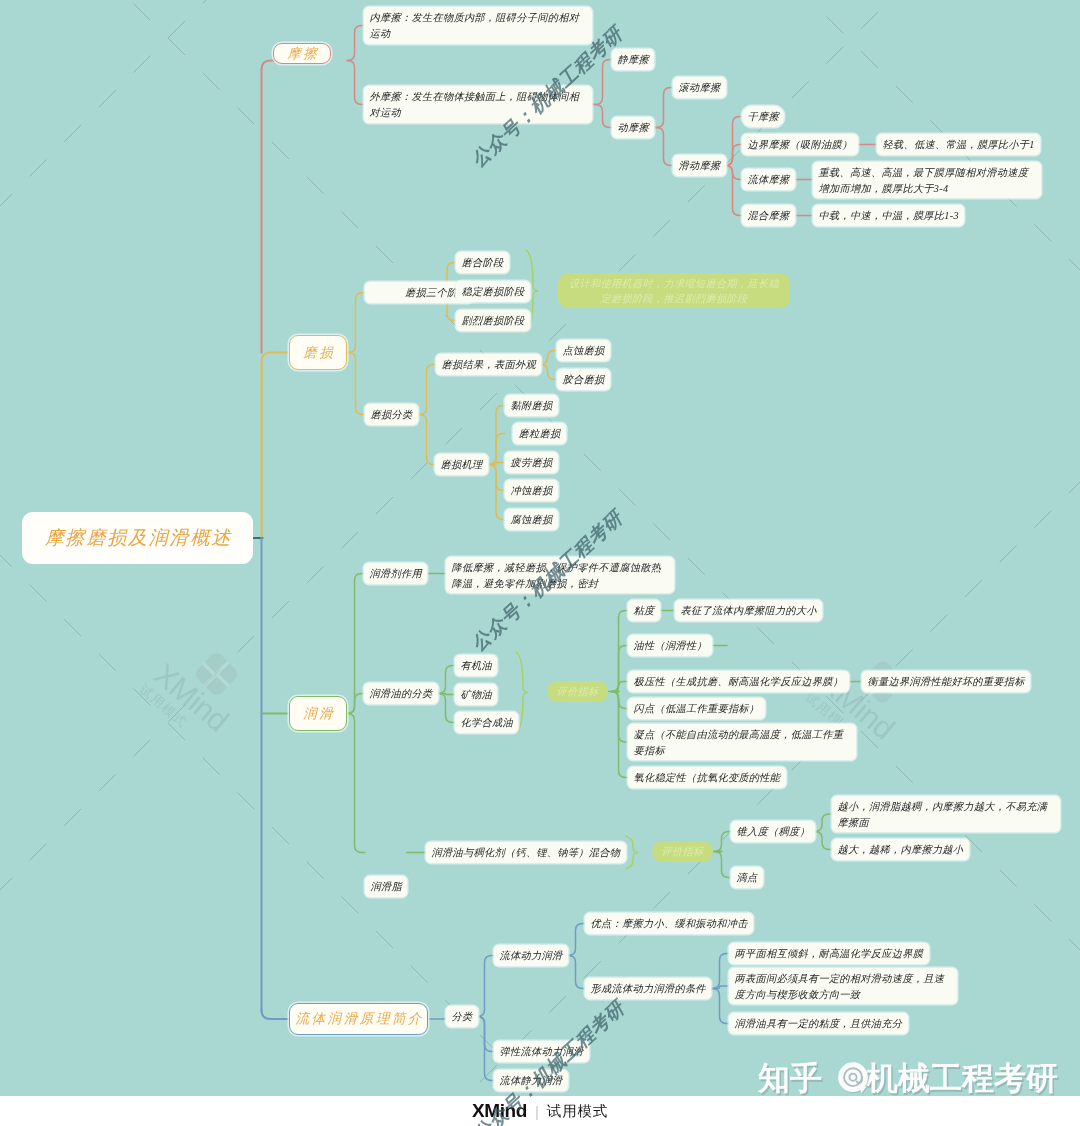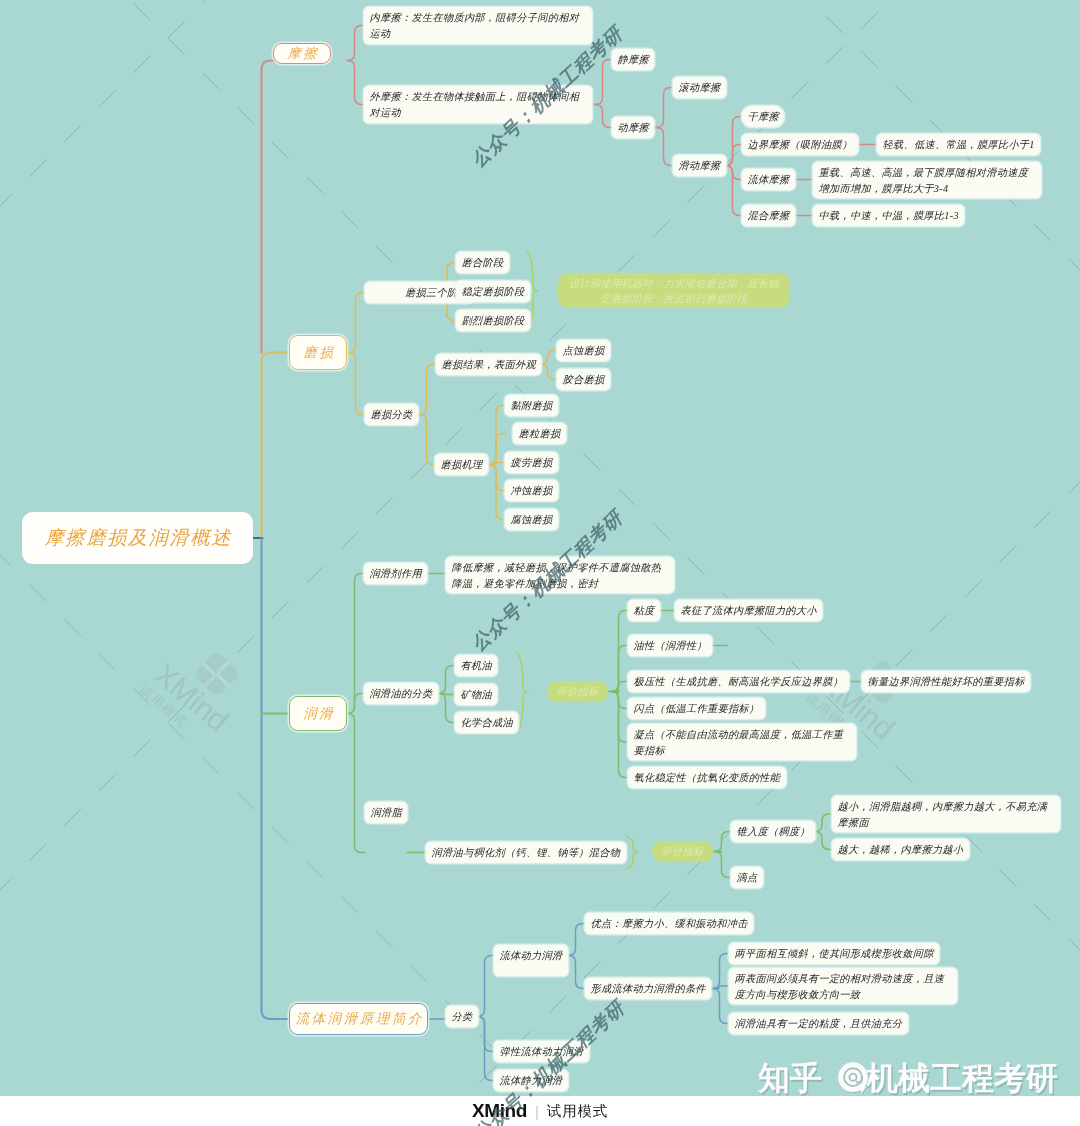--- a/index.html
+++ b/index.html
@@ -202,32 +202,32 @@
       <div class="node" style="left: 455px; top: 684px; height: 21px;">矿物油</div>
       <div class="node" style="left: 455px; top: 712px; height: 21px;">化学合成油</div>
       <div class="node" style="left: 628px; top: 600px; height: 21px;">粘度</div>
       <div class="node" style="left: 675px; top: 600px; height: 21px;">表征了流体内摩擦阻力的大小</div>
       <div class="node" style="left: 628px; top: 635px; height: 21px;">油性（润滑性）</div>
       <div class="node" style="left: 628px; top: 671px; height: 21px;">极压性（生成抗磨、耐高温化学反应边界膜）</div>
       <div class="node" style="left: 862px; top: 671px; height: 21px;">衡量边界润滑性能好坏的重要指标</div>
       <div class="node" style="left: 628px; top: 698px; height: 21px;">闪点（低温工作重要指标）</div>
       <div class="node w" style="left: 628px; top: 724px; width: 228px; height: 36px;">凝点（不能自由流动的最高温度，低温工作重要指标</div>
       <div class="node" style="left: 628px; top: 767px; height: 21px;">氧化稳定性（抗氧化变质的性能</div>
-      <div class="node" style="left: 365px; top: 802px; height: 21px; text-align: right;">润滑脂</div>
+      <div class="node" style="left: 365px; top: 876px; height: 21px; text-align: right;">润滑脂</div>
       <div class="node" style="left: 426px; top: 842px; height: 21px;">润滑油与稠化剂（钙、锂、钠等）混合物</div>
       <div class="node" style="left: 731px; top: 821px; height: 21px;">锥入度（稠度）</div>
       <div class="node w" style="left: 832px; top: 796px; width: 228px; height: 36px;">越小，润滑脂越稠，内摩擦力越大，不易充满摩擦面</div>
       <div class="node" style="left: 832px; top: 839px; height: 21px;">越大，越稀，内摩擦力越小</div>
       <div class="node" style="left: 731px; top: 867px; height: 21px;">滴点</div>
       <div class="node lvl1 w" style="left: 289px; top: 1003px; width: 139px; height: 32px; border-color: rgb(109, 156, 196);">流体润滑原理简介</div>
       <div class="node" style="left: 446px; top: 1006px; height: 21px;">分类</div>
-      <div class="node" style="left: 494px; top: 945px; height: 31px;">流体动力润滑</div>
+      <div class="node" style="left: 494px; top: 945px; height: 21px;">流体动力润滑</div>
       <div class="node" style="left: 585px; top: 913px; height: 21px;">优点：摩擦力小、缓和振动和冲击</div>
       <div class="node" style="left: 585px; top: 978px; height: 21px;">形成流体动力润滑的条件</div>
-      <div class="node" style="left: 729px; top: 943px; height: 21px;">两平面相互倾斜，使其间形成楔形收敛间隙</div>
+      <div class="node" style="left: 729px; top: 943px; height: 21px;">两平面相互倾斜，耐高温化学反应边界膜</div>
       <div class="node w" style="left: 729px; top: 968px; width: 228px; height: 36px;">两表面间必须具有一定的相对滑动速度，且速度方向与楔形收敛方向一致</div>
       <div class="node" style="left: 729px; top: 1013px; height: 21px;">润滑油具有一定的粘度，且供油充分</div>
       <div class="node" style="left: 494px; top: 1041px; height: 21px;">弹性流体动力润滑</div>
       <div class="node" style="left: 494px; top: 1070px; height: 21px;">流体静力润滑</div>
       <div class="note wrap" style="left: 558px; top: 273px; width: 232px; height: 35px;">设计和使用机器时，力求缩短磨合期，延长稳定磨损阶段，推迟剧烈磨损阶段</div>
       <div class="note" style="left: 547px; top: 681px; width: 61px; height: 21px;">评价指标</div>
       <div class="note" style="left: 652px; top: 841px; width: 61px; height: 21px;">评价指标</div>
     </div>
   <div class="wm zhihu">
     <span class="zhname">知乎</span>

